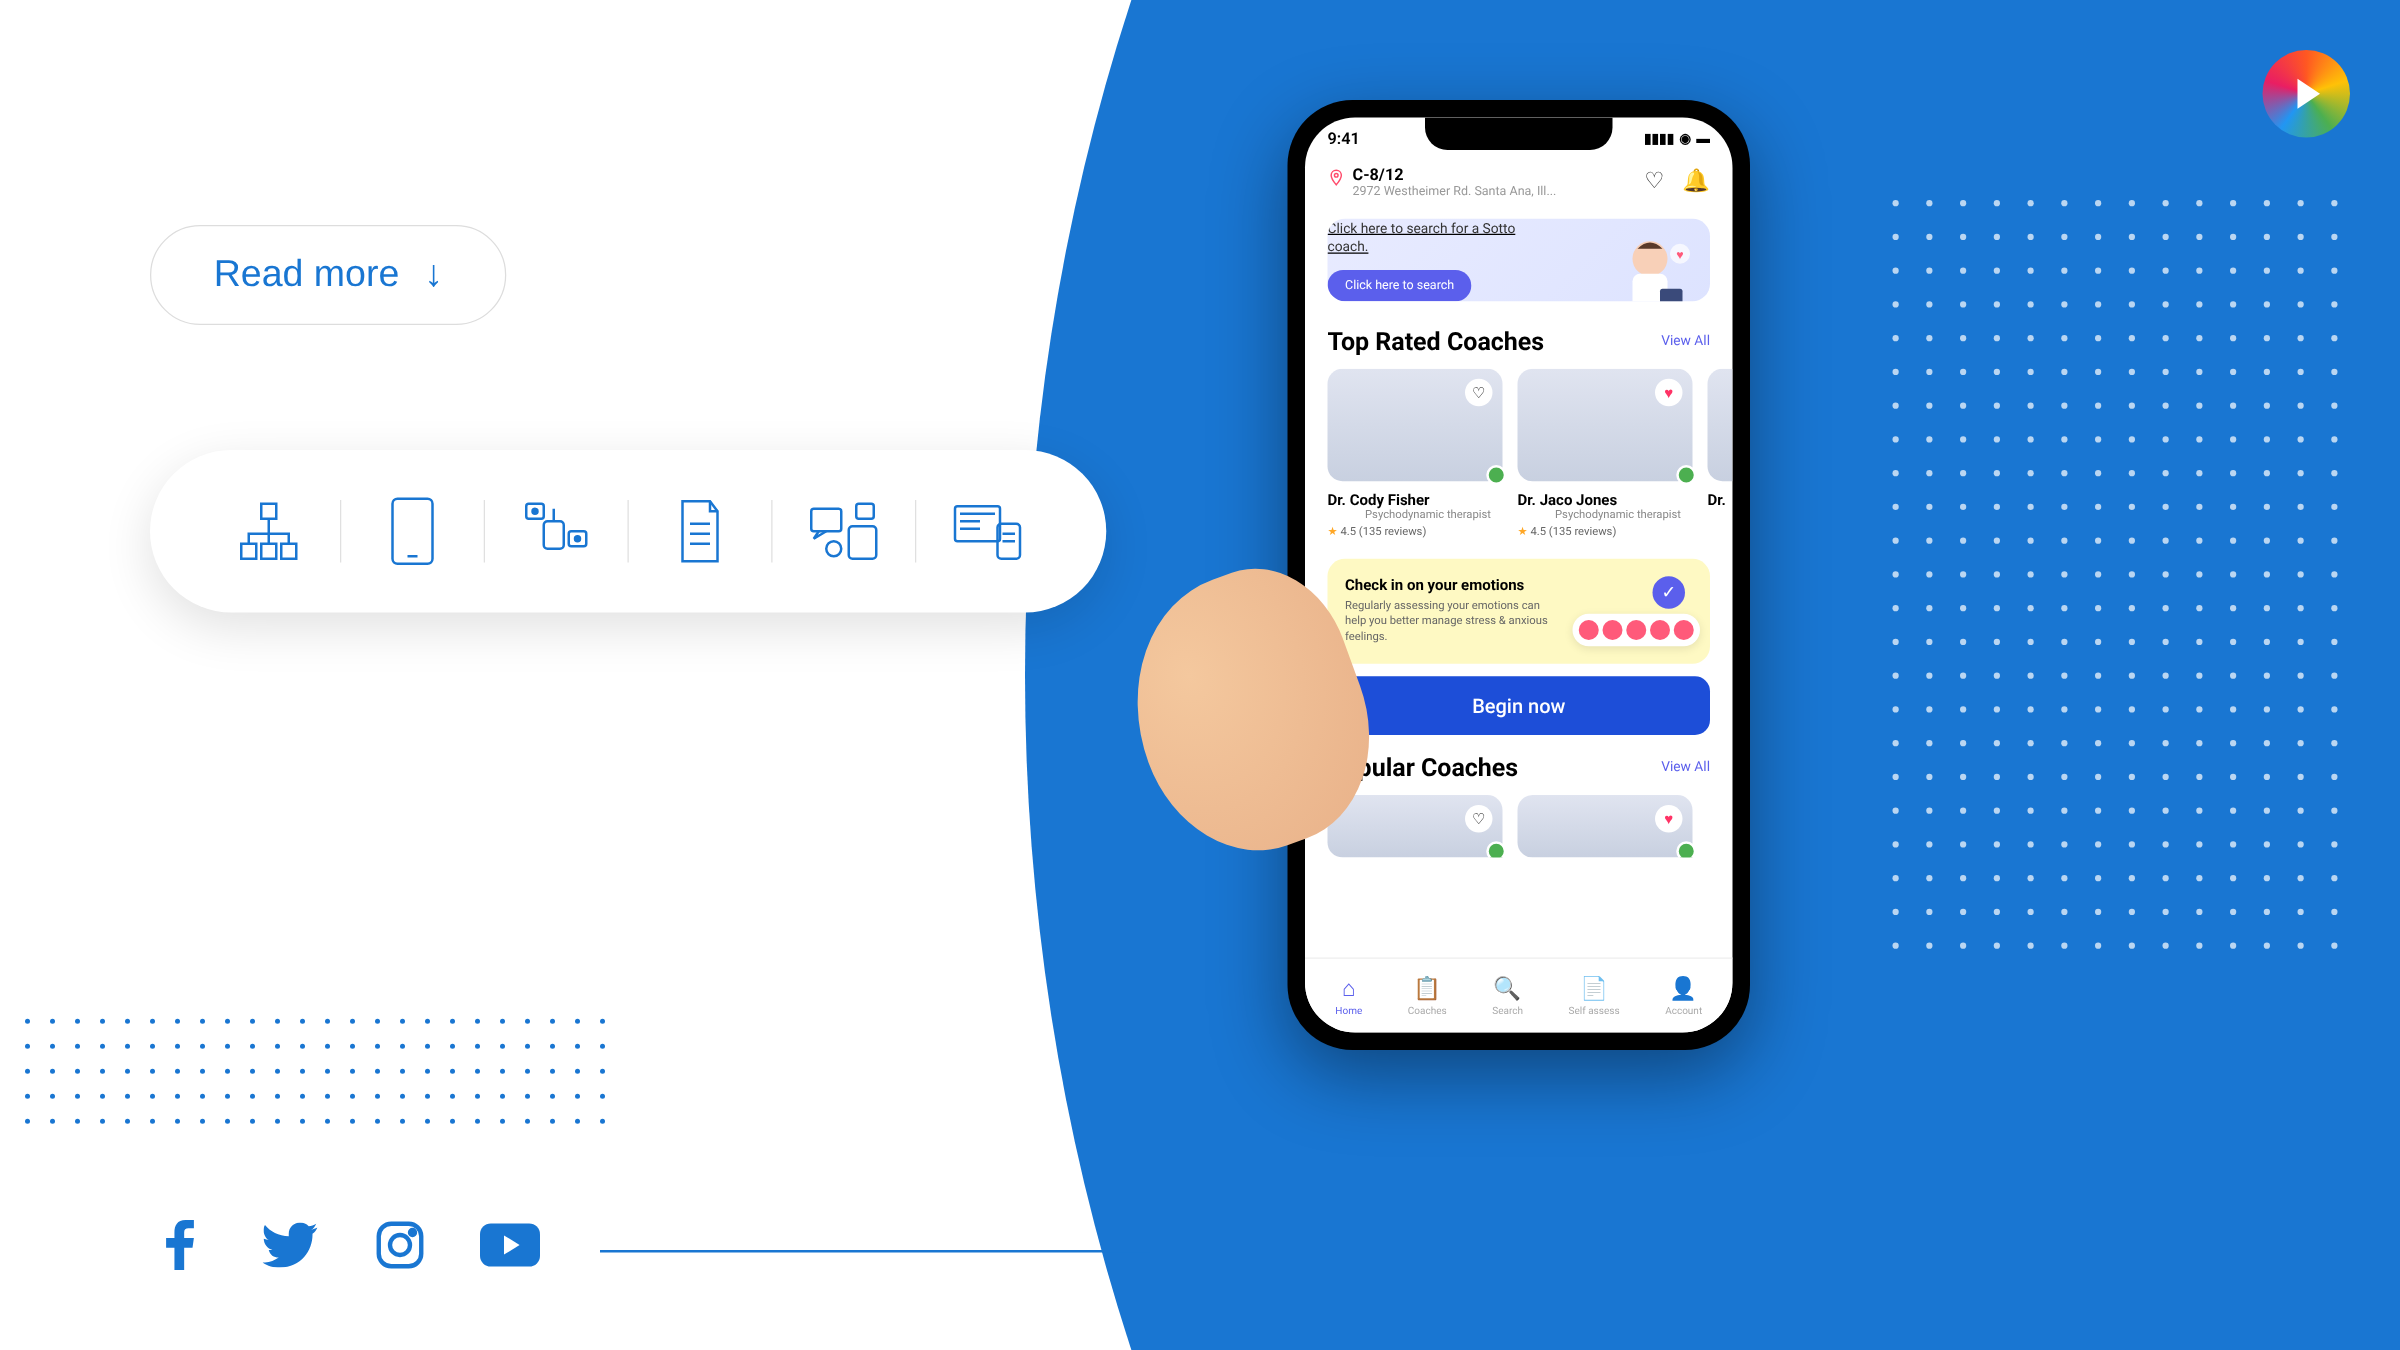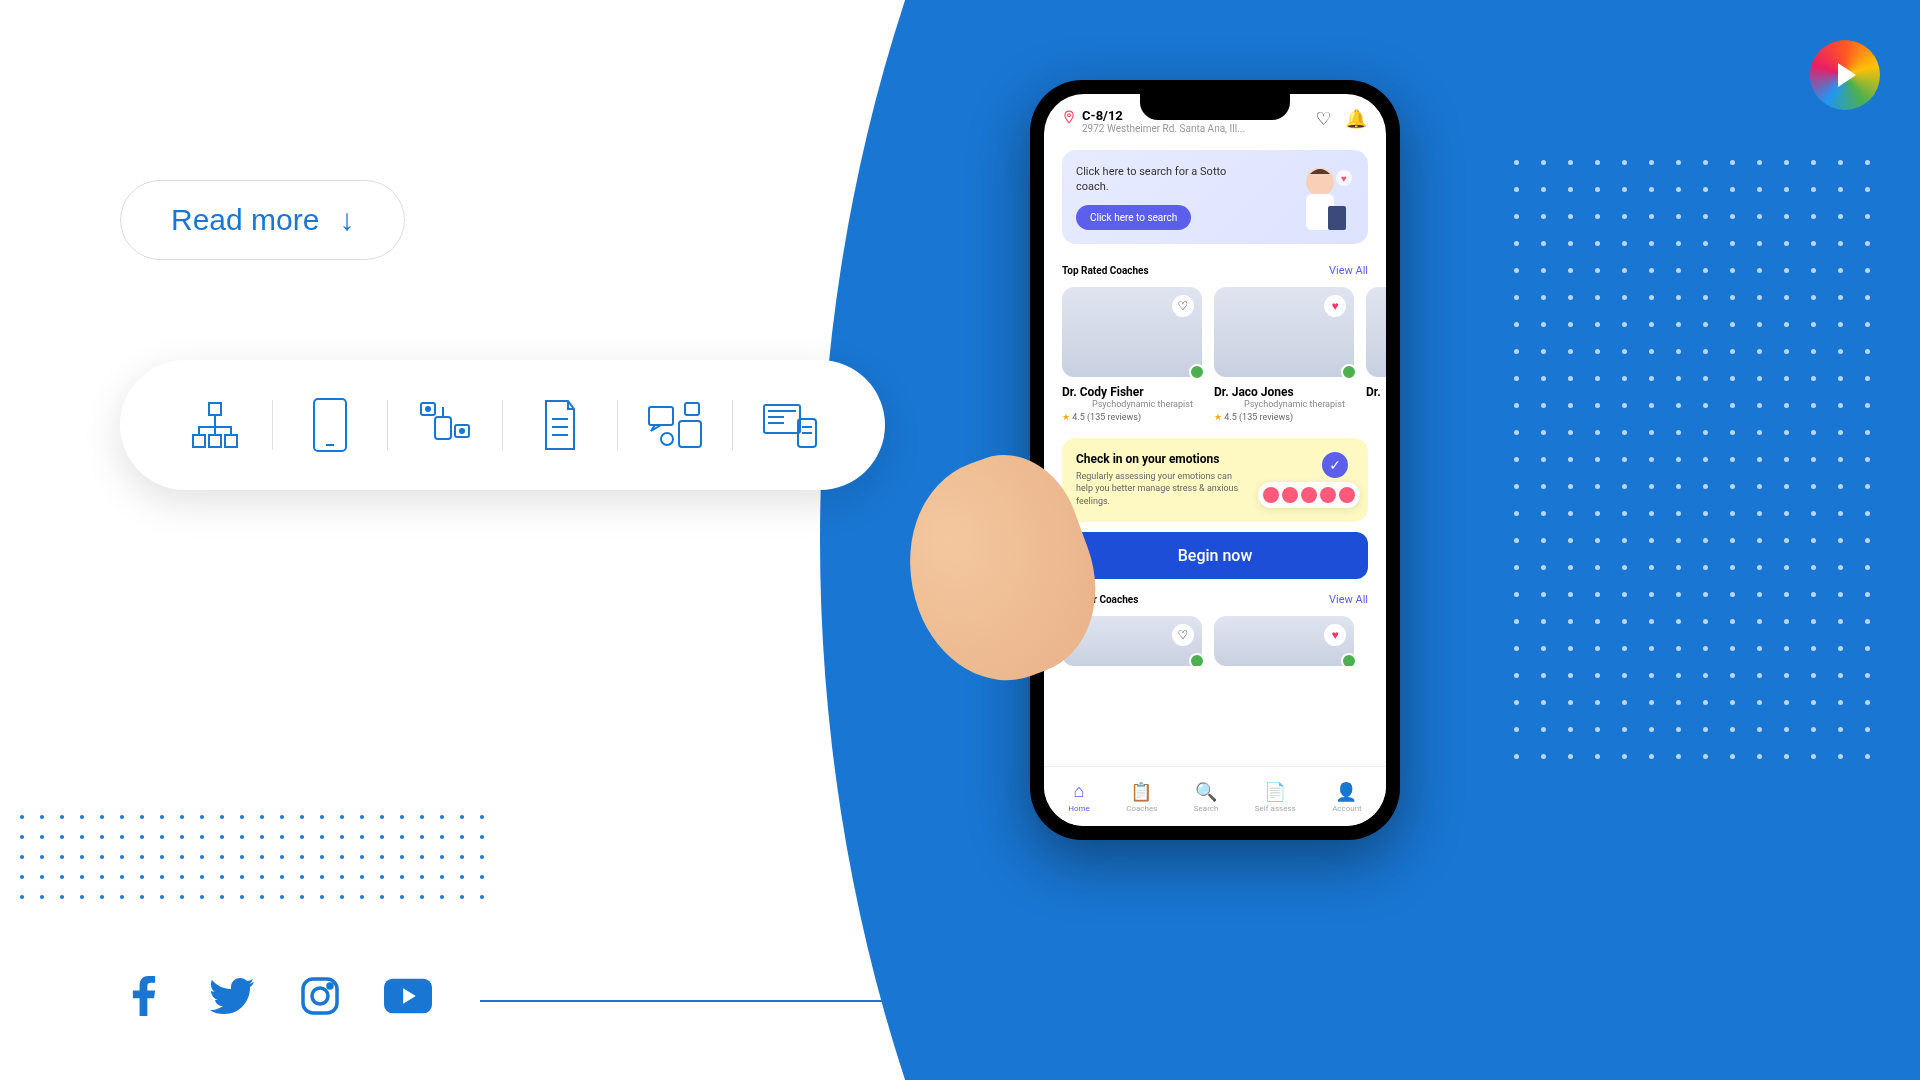--- a/index.html
+++ b/index.html
@@ -209,23 +209,23 @@
   margin-top: 2px;
 }
 .loc-text .code { font-weight: 700; font-size: 13px; }
 .loc-text .addr { color: #999; font-size: 10px; }
 .hdr-icons { display: flex; gap: 14px; font-size: 18px; color: #333; }
 
 .search-card {
   margin: 6px 18px;
   background: linear-gradient(135deg, #e8ebff, #dde3ff);
   border-radius: 14px;
-  padding: 14px;
   position: relative;
   overflow: hidden;
+  text-decoration: underline;
 }
 .search-text { font-size: 11px; color: #333; line-height: 1.4; width: 60%; }
 .search-btn {
   margin-top: 10px;
   background: #5b5fec;
   color: #fff;
   padding: 7px 14px;
   border-radius: 20px;
   font-size: 10px;
   display: inline-block;
@@ -237,21 +237,21 @@
   width: 80px;
   height: 80px;
 }
 
 .sec-head {
   display: flex;
   justify-content: space-between;
   align-items: center;
   padding: 14px 18px 10px;
 }
-.sec-title { font-weight: 700; font-size: 10px; }
+.sec-title { font-weight: 700; font-size: 20px; }
 .view-all { color: #5b5fec; font-size: 11px; }
 
 .coach-row {
   display: flex;
   gap: 12px;
   padding: 0 18px;
   overflow: hidden;
 }
 .coach-card {
   width: 140px;
@@ -949,20 +949,28 @@
         </svg>
     </div>
   </div>
   <div class="bottom-line"></div>
 
   <div class="hand">
     <div class="fingers"></div>
     <div class="phone">
       <div class="screen">
         <div class="notch"></div>
+        <div class="status-bar">
+          <span>9:41</span>
+          <div class="status-right">
+            <span>▮▮▮▮</span>
+            <span>◉</span>
+            <span>▬</span>
+          </div>
+        </div>
 
         <div class="app-header">
           <div class="loc">
             <svg class="loc-pin" viewBox="0 0 24 24" fill="none" stroke="#ff4d6d" stroke-width="2">
                 <path d="M12 2C8 2 5 5 5 9c0 5 7 13 7 13s7-8 7-13c0-4-3-7-7-7z"></path>
                 <circle cx="12" cy="9" r="2.5"></circle>
               </svg>
             <div class="loc-text">
               <div class="code">C-8/12</div>
               <div class="addr">2972 Westheimer Rd. Santa Ana, Ill...</div>

